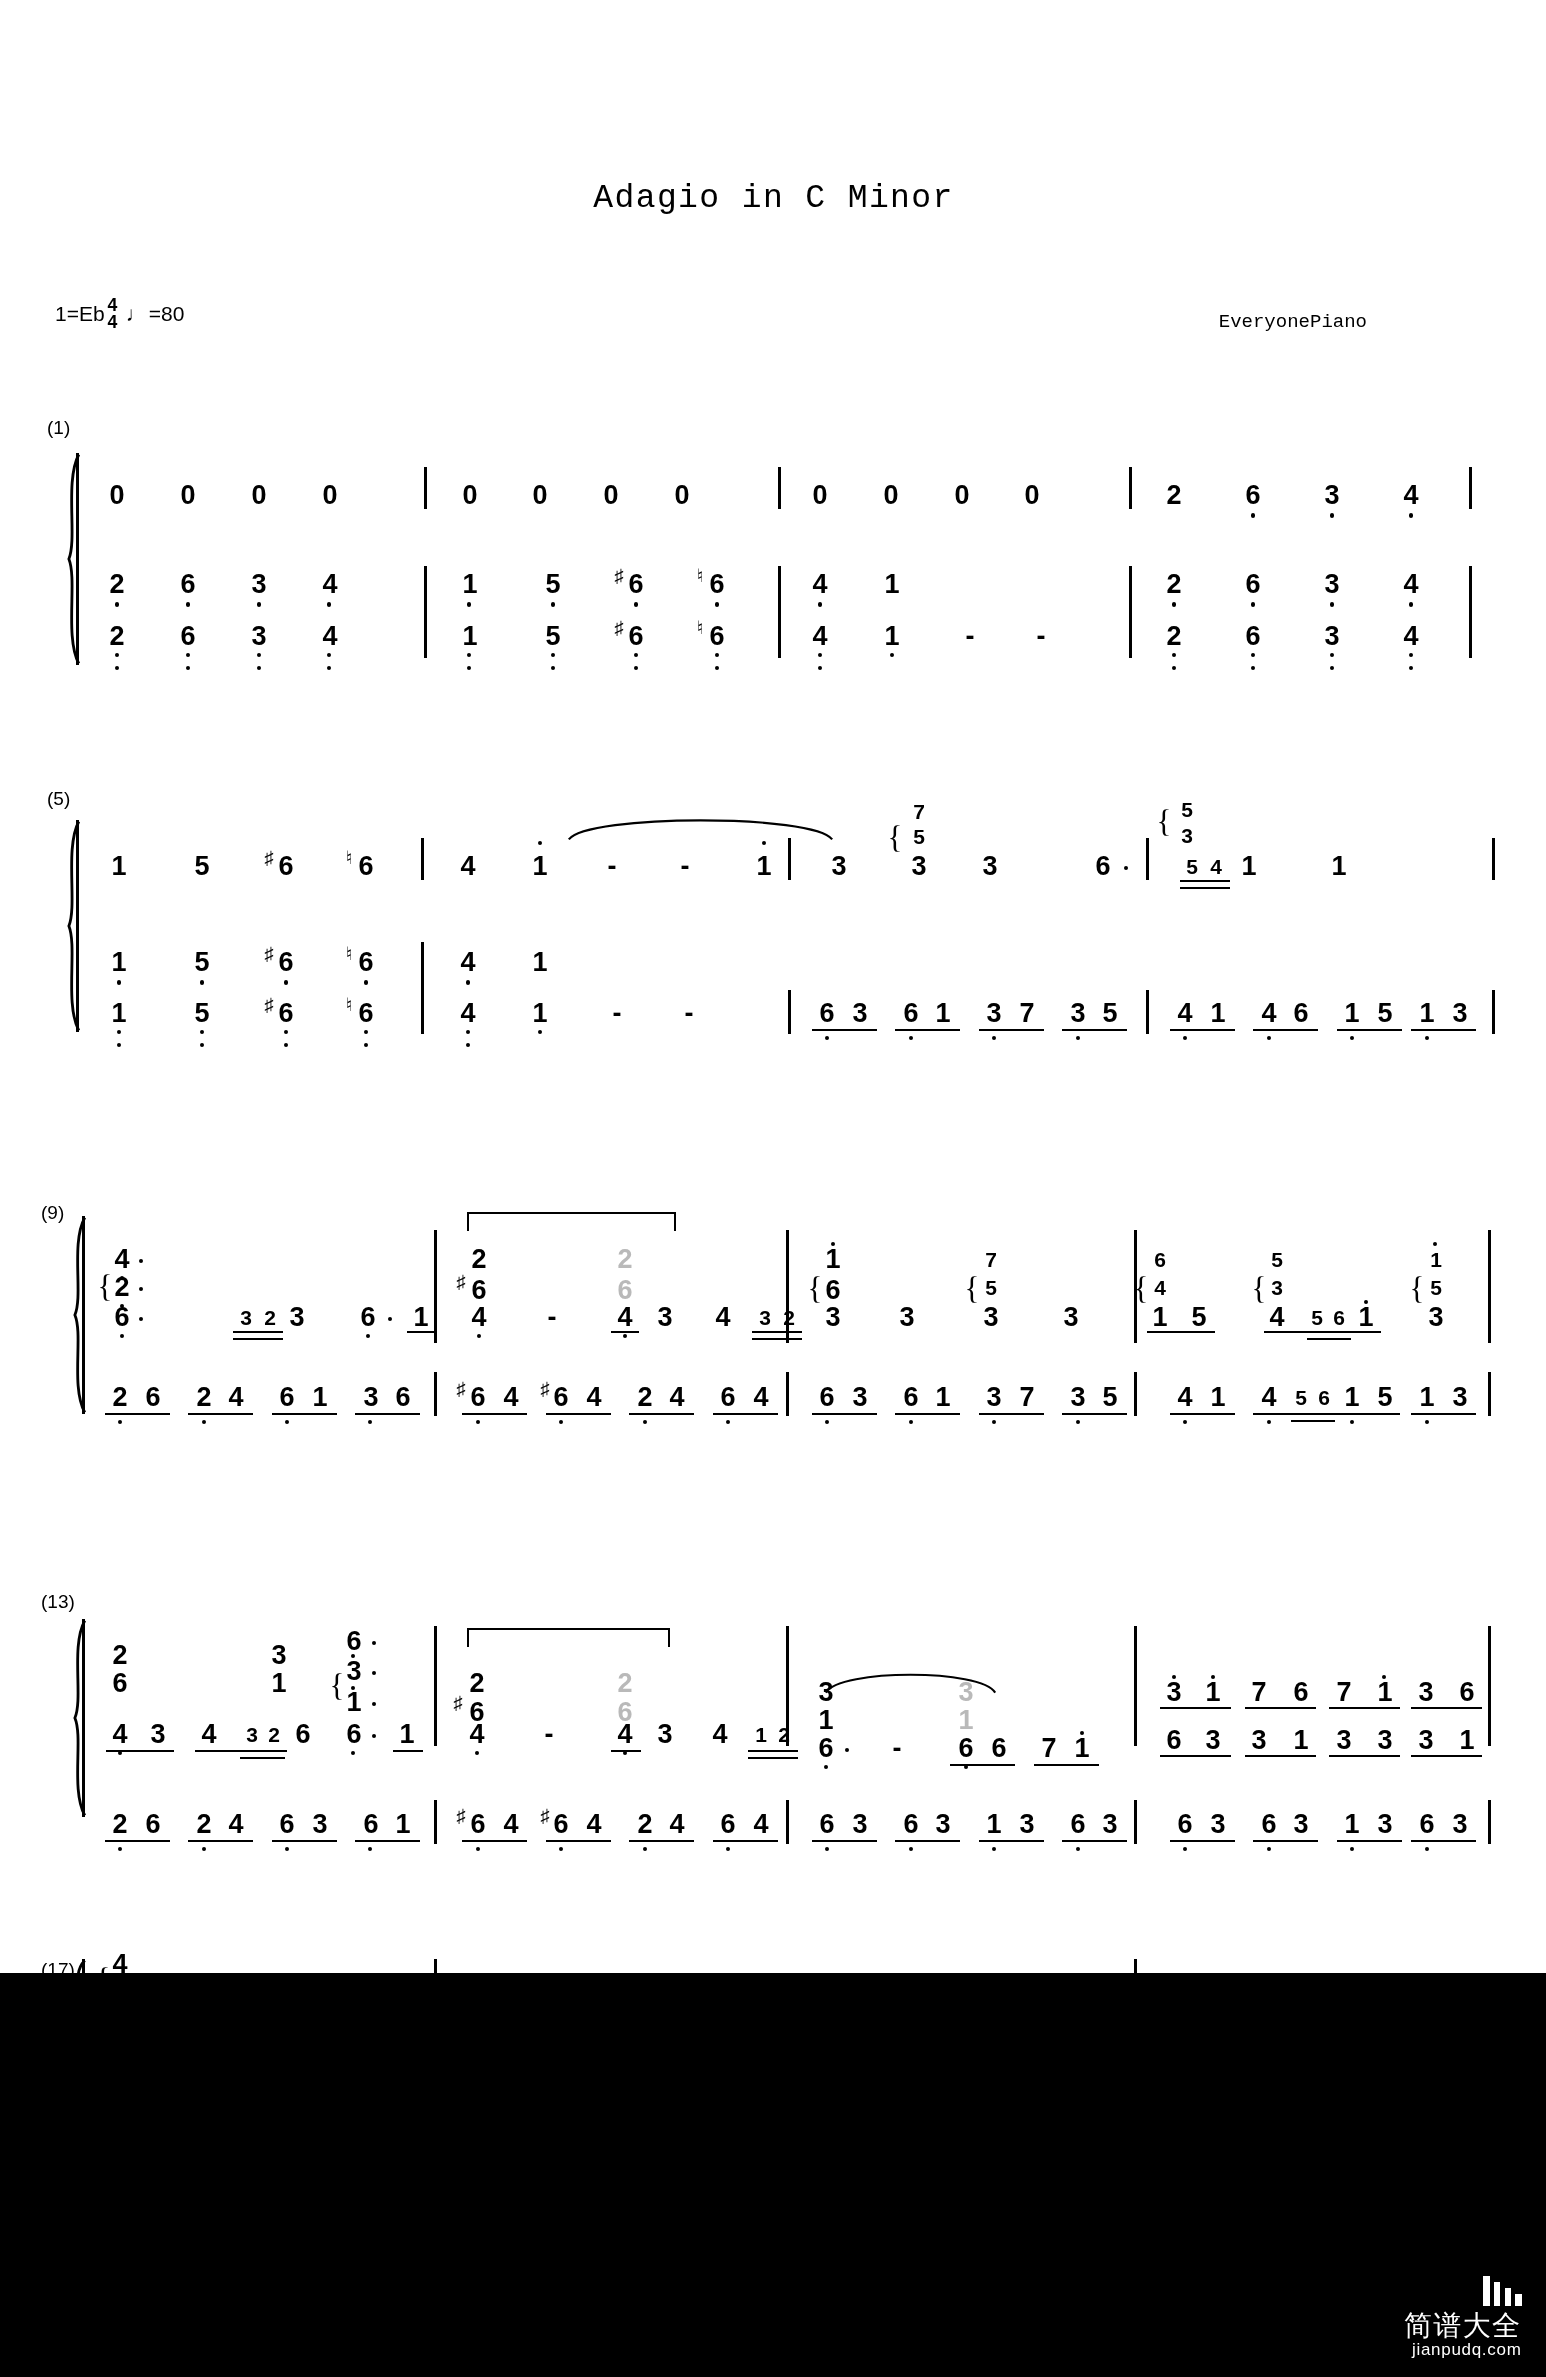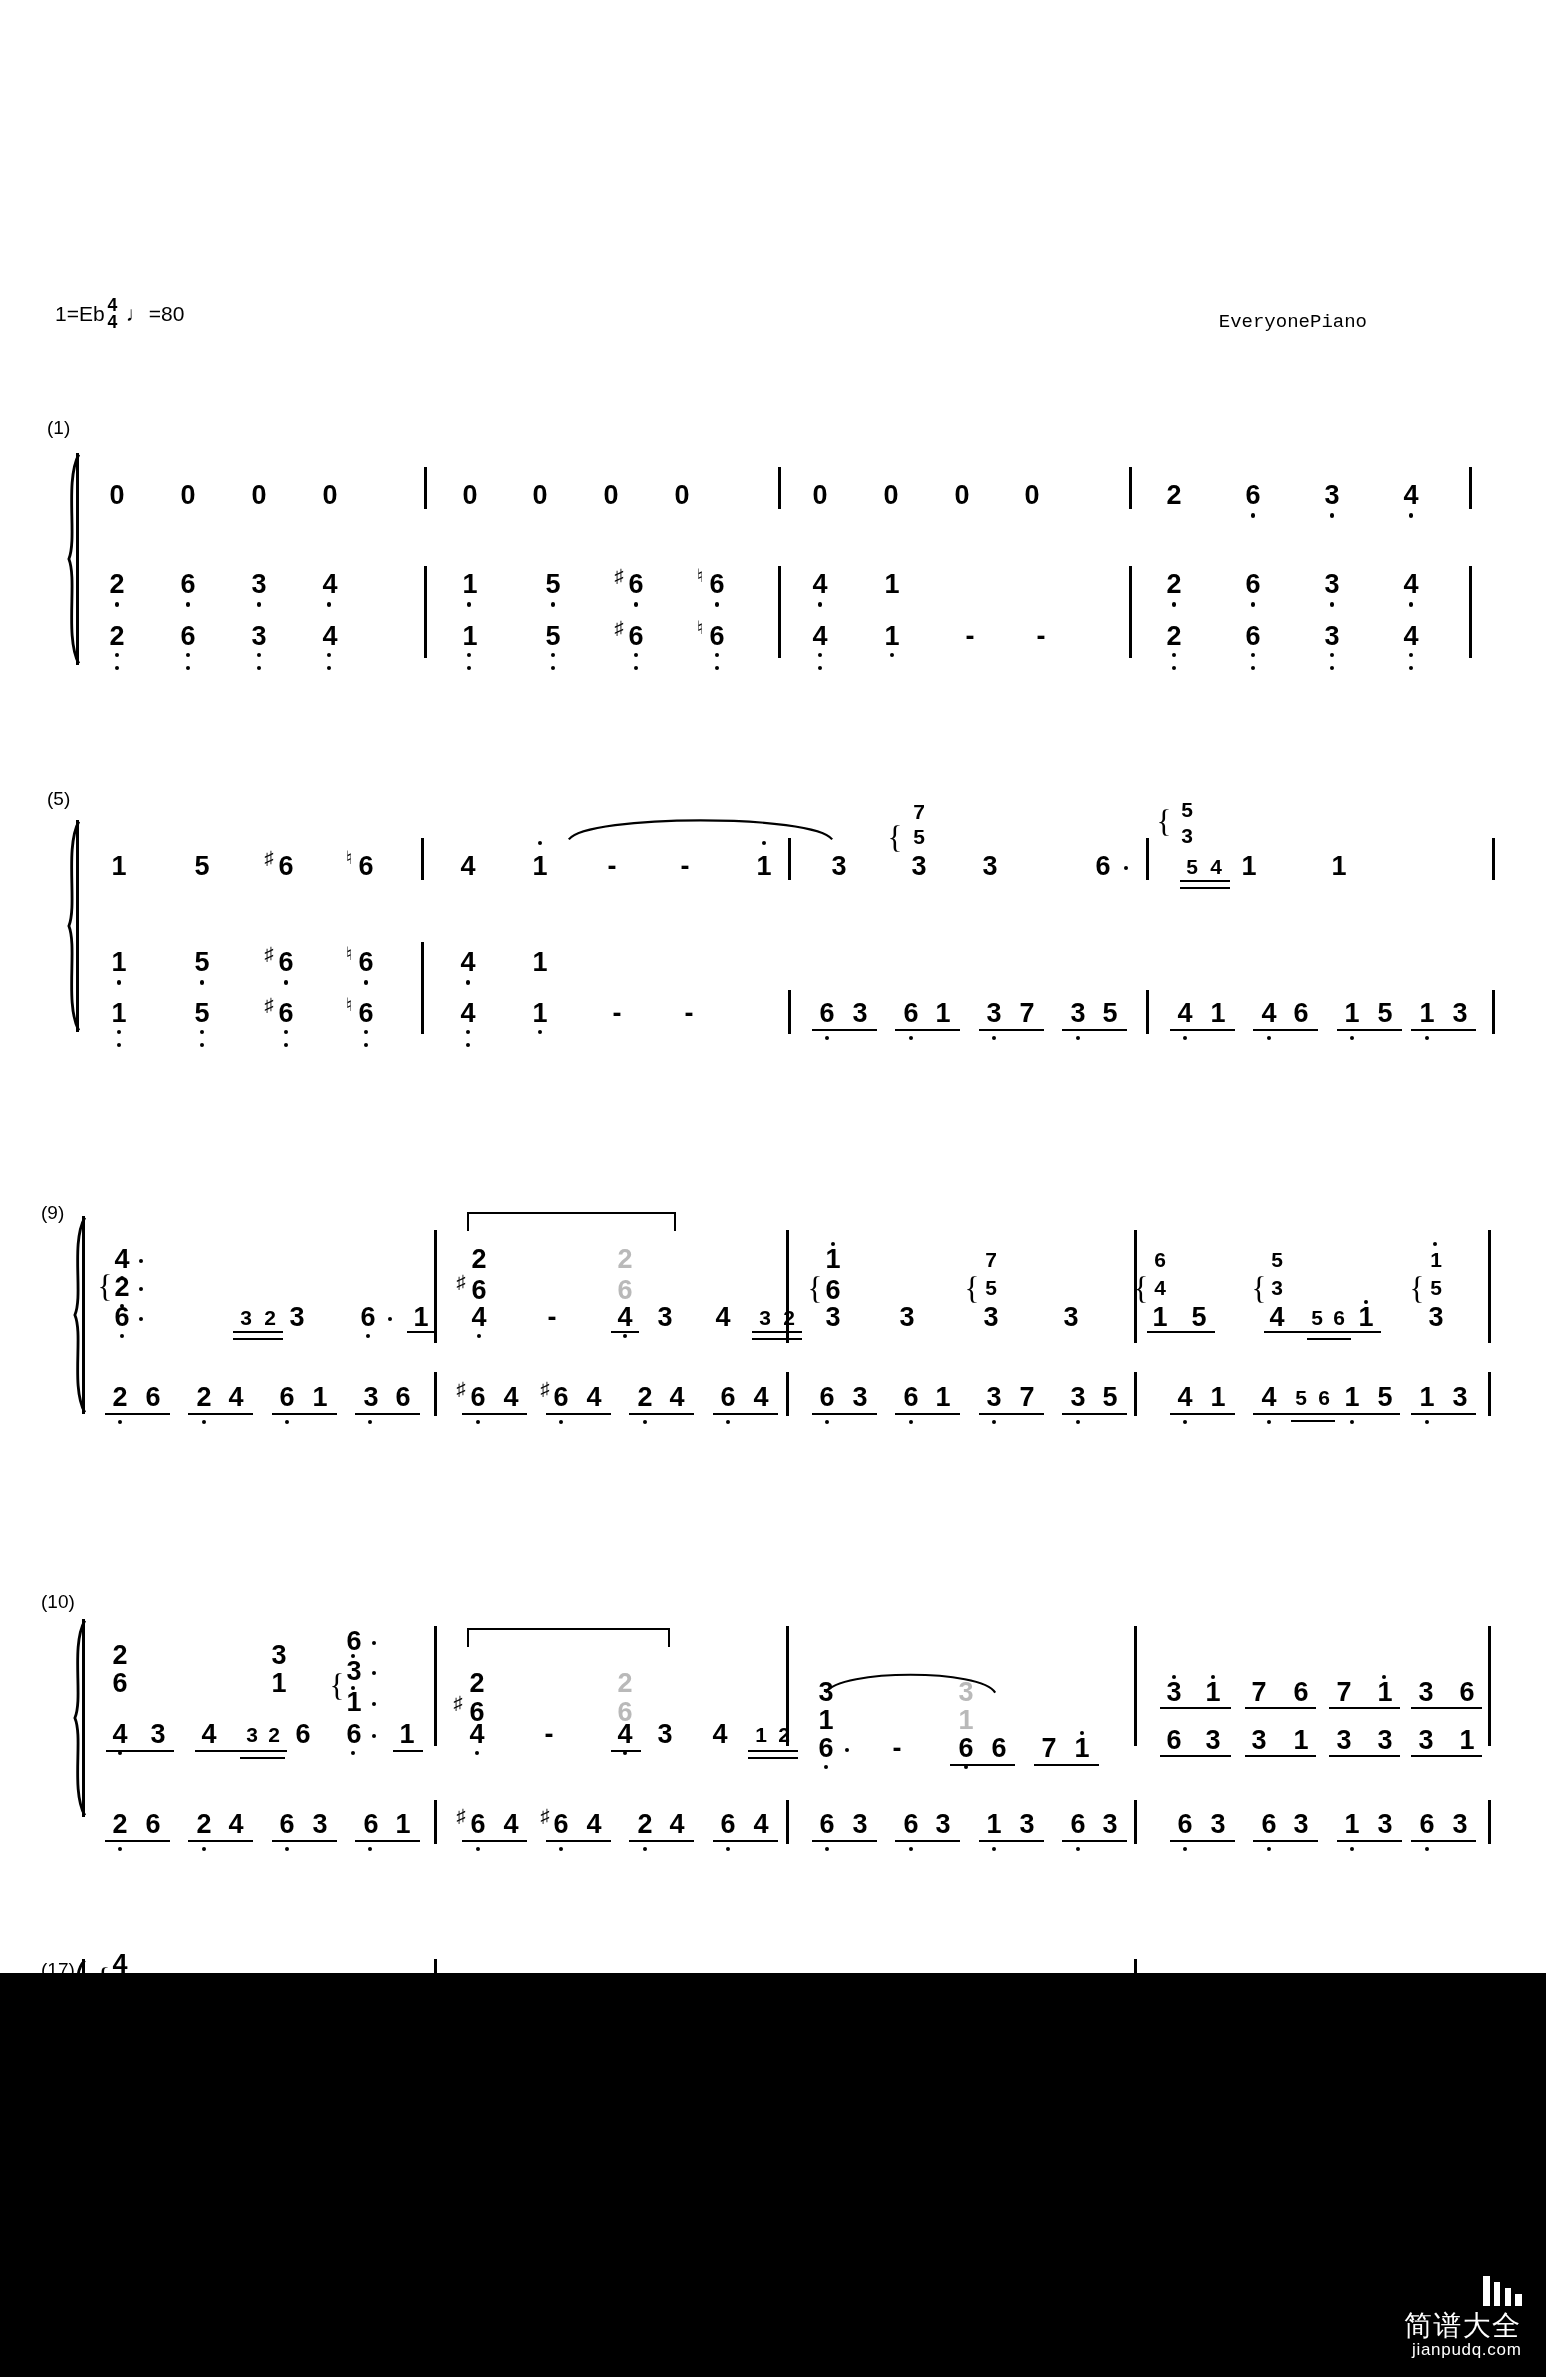--- a/index.html
+++ b/index.html
@@ -181,20 +181,21 @@
     font-family: "Liberation Sans", sans-serif;
     font-size: 17px;
     letter-spacing: 0.7px;
   }
 </style>
 </head>
 <body>
 
 <div class="sheet">
 
+  <div class="title">Adagio in C Minor</div>
 
   <div class="keysig">
     <span>1=Eb</span>
     <span class="frac">
       <span>4</span>
       <span>4</span>
     </span>
     <span class="note-q">♩</span>
     <span>=80</span>
   </div>
@@ -623,21 +624,21 @@
     <div class="barline" style="left:434px; top:1372px; height:44px;"></div>
     <div class="barline" style="left:786px; top:1230px; height:113px;"></div>
     <div class="barline" style="left:786px; top:1372px; height:44px;"></div>
     <div class="barline" style="left:1134px; top:1230px; height:113px;"></div>
     <div class="barline" style="left:1134px; top:1372px; height:44px;"></div>
     <div class="barline" style="left:1488px; top:1230px; height:113px;"></div>
     <div class="barline" style="left:1488px; top:1372px; height:44px;"></div>
   </div>
 
   <div class="system">
-    <div class="measure-no" style="left:41px; top:1591px;">(10)</div>
+    <div class="measure-no" style="left:41px; top:1591px;">(13)</div>
     <div class="brace" style="left:65px; top:1619px;">
       <svg width="24" height="198" viewBox="0 0 34 280">
           <path d="M28 2 C8 38 26 112 14 140 C26 168 8 242 28 278" stroke="#000" stroke-width="4" fill="none"></path>
         </svg>
     </div>
     <div class="barline" style="left:82px; top:1619px; height:198px;"></div>
 
     <div class="row" style="top:1655px;">
       <div class="cell" style="left:120px; top:0;">2</div>
       <div class="cell" style="left:120px; top:28px;">6</div>

